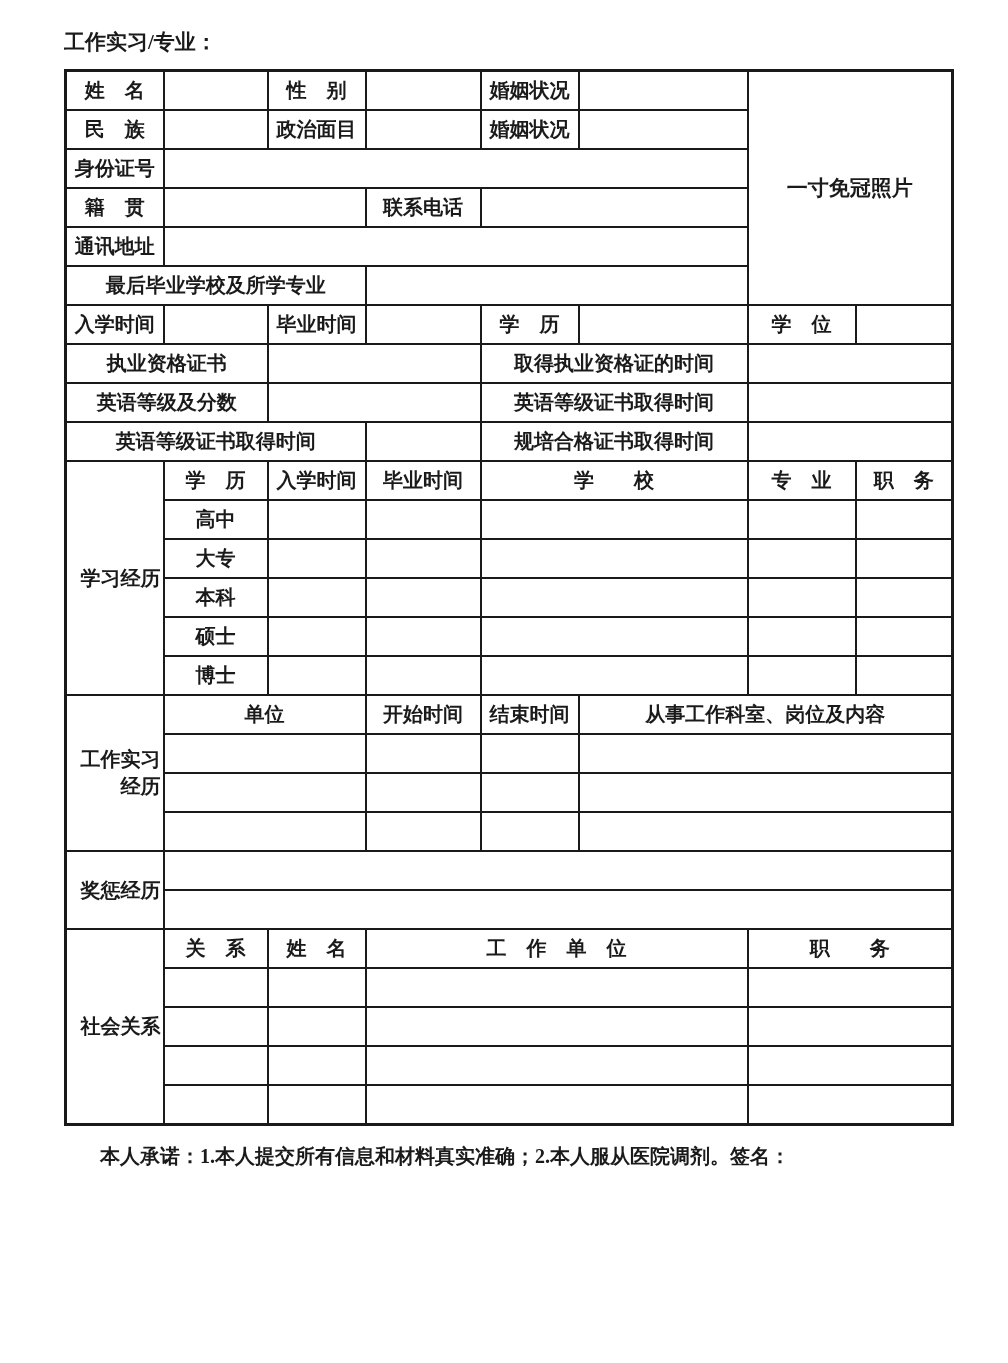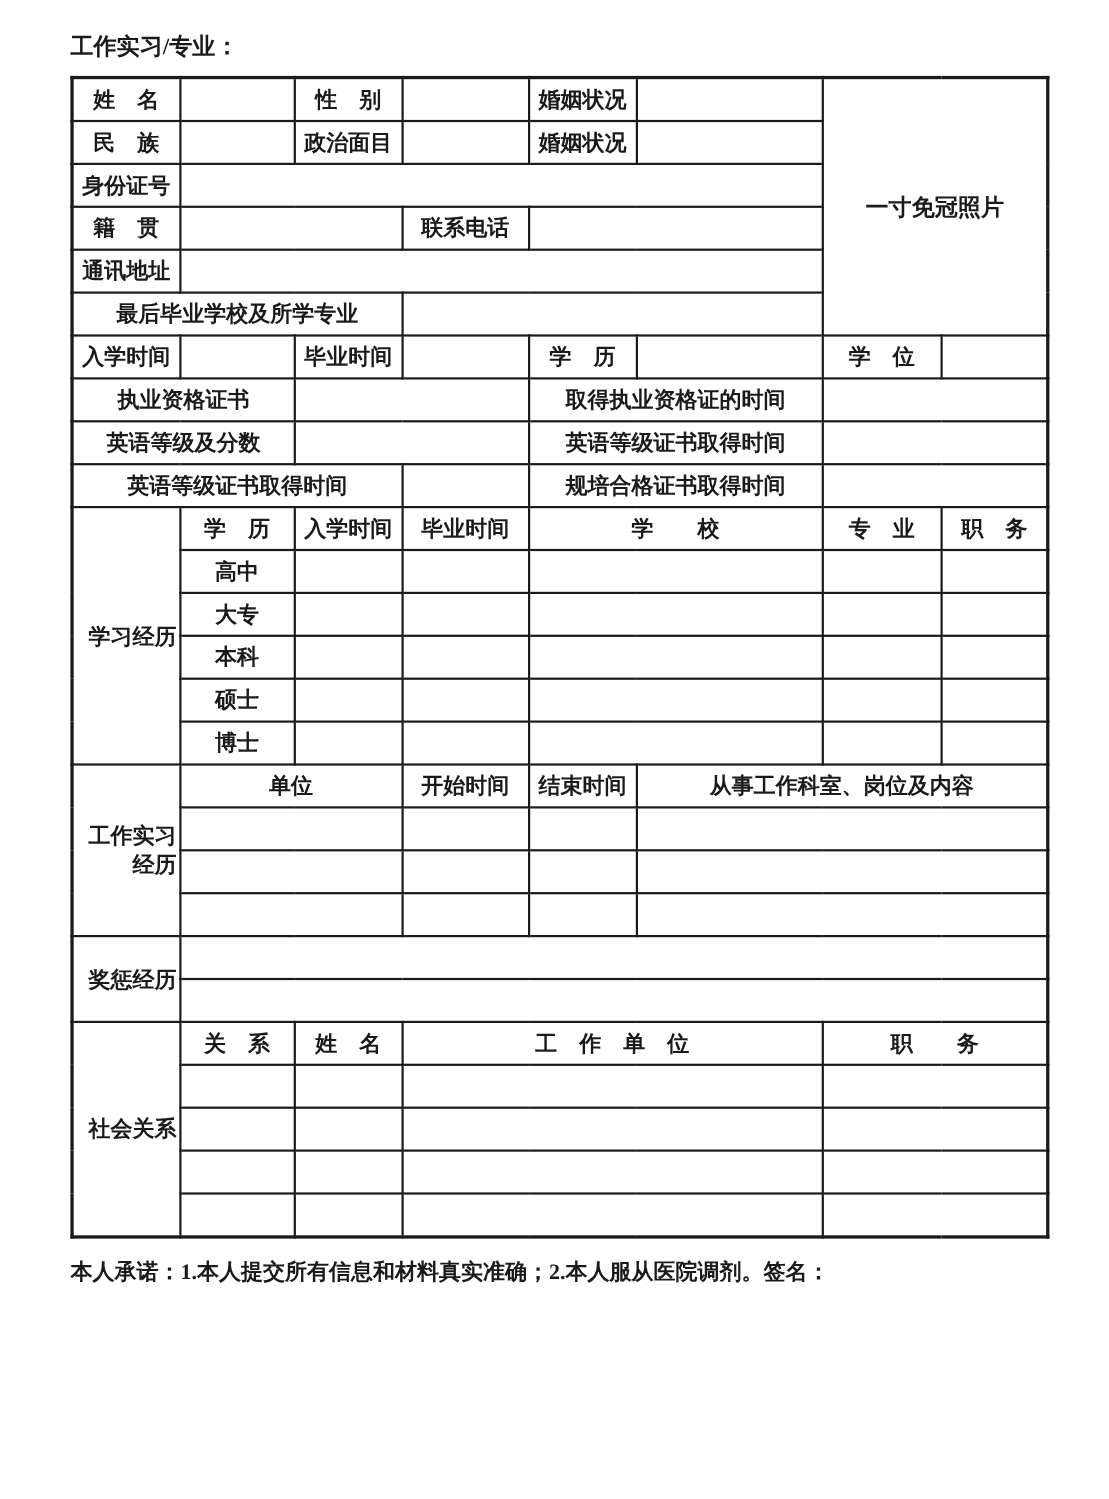--- a/index.html
+++ b/index.html
@@ -48,21 +48,21 @@
     padding: 0 2px;
     overflow: hidden;
     white-space: nowrap;
   }
   td.photo-cell {
     font-size: 21px;
     white-space: nowrap;
   }
   td.section-label { white-space: normal; text-align: right; }
   .pledge {
-    margin: 17px 0 0 64px;
+    margin: 17px 0 0 100px;
     font-size: 20px;
     font-weight: bold;
   }
 </style>
 </head>
 <body>
 
 <div class="page">
 
 

